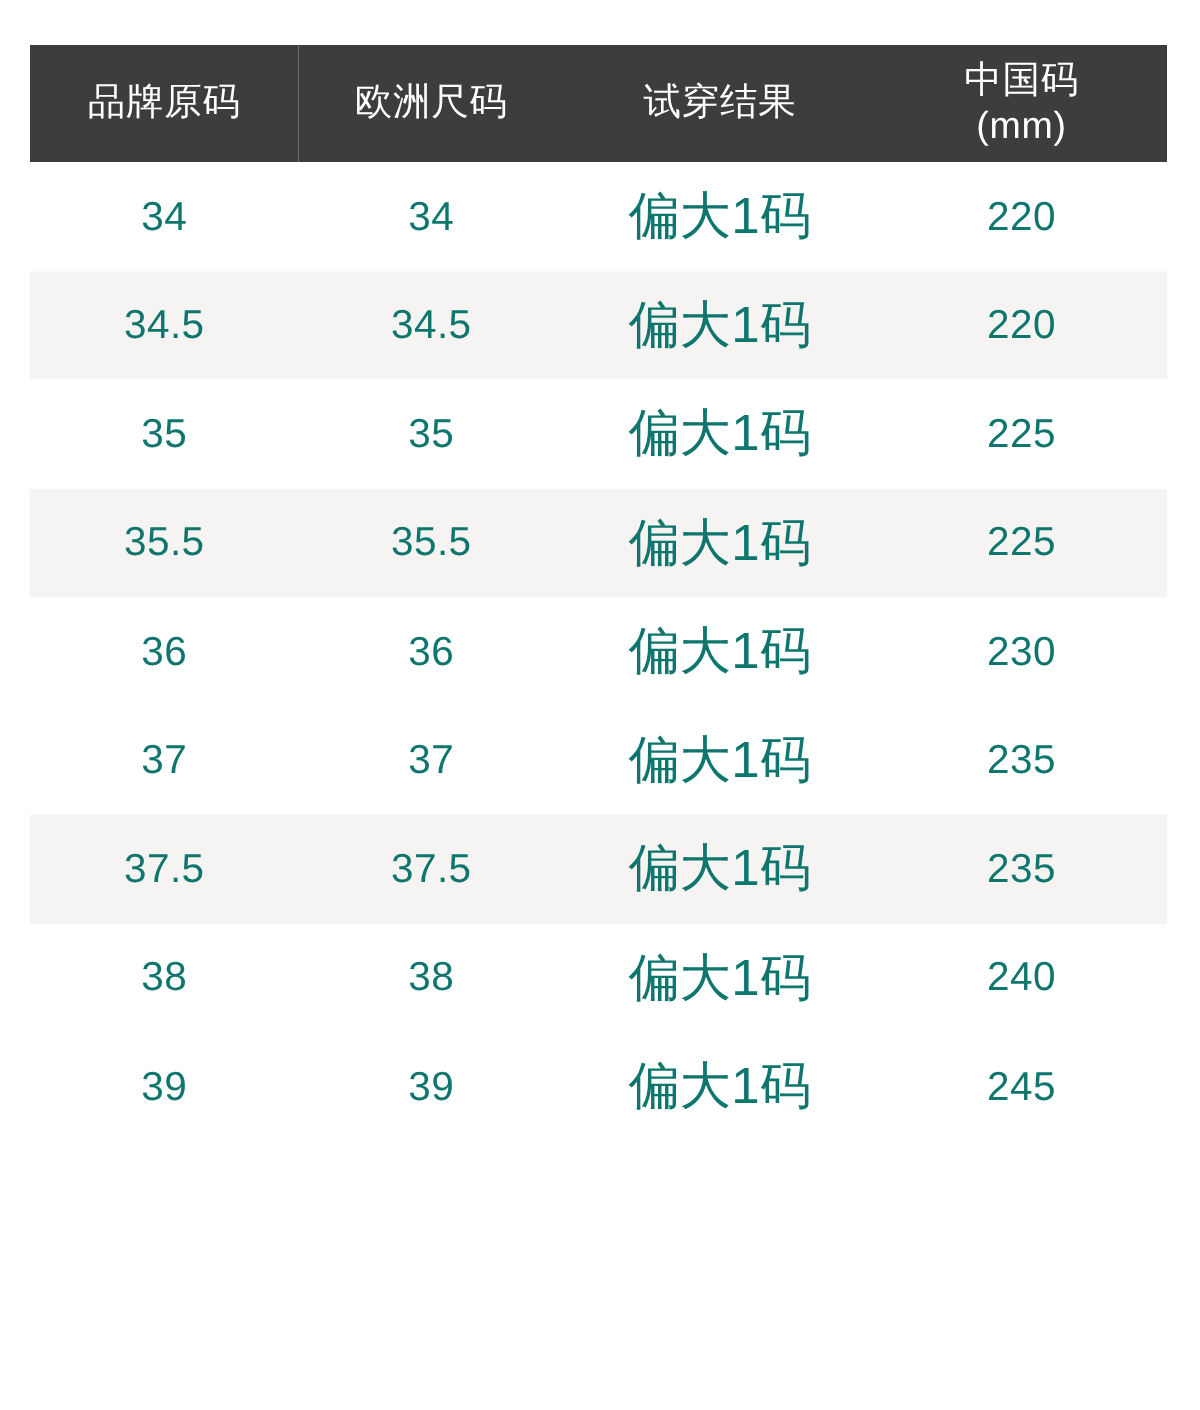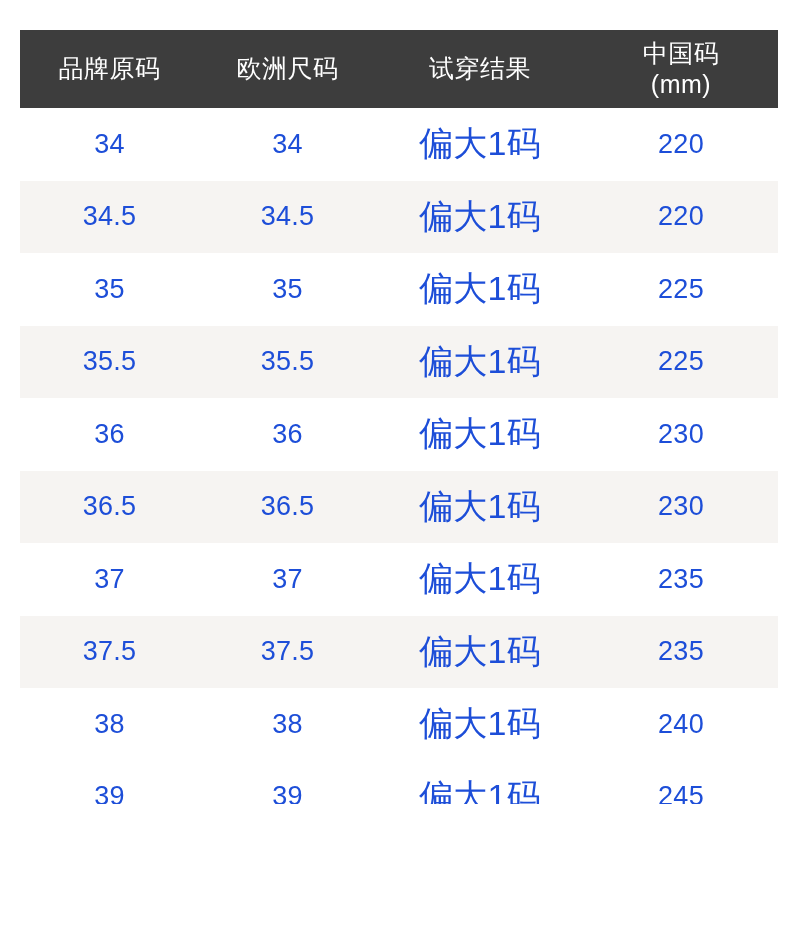--- a/index.html
+++ b/index.html
@@ -44,21 +44,21 @@
     line-height: 1.25;
     padding: 0 4px;
     letter-spacing: 0.5px;
   }
   thead th .hdr-line { display: block; }
 
   tbody tr.data-row { height: 72.5px; }
   tbody tr.row-even { background: #ffffff; }
   tbody tr.row-odd  { background: #f6f4f2; }
   tbody td {
-    color: #1d4ed8;
+    color: #0f766e;
     font-size: 27px;
     font-weight: normal;
     text-align: center;
     vertical-align: middle;
     padding: 0 4px;
     letter-spacing: 0.3px;
   }
   tbody td.cell-result { font-size: 34px; }
 </style>
 </head>
@@ -114,26 +114,20 @@
             <td>35.5</td>
             <td class="cell-result">偏大1码</td>
             <td>225</td>
           </tr>
           <tr class="data-row row-even">
             <td>36</td>
             <td>36</td>
             <td class="cell-result">偏大1码</td>
             <td>230</td>
           </tr>
-          <tr class="data-row row-odd">
-            <td>36.5</td>
-            <td>36.5</td>
-            <td class="cell-result">偏大1码</td>
-            <td>230</td>
-          </tr>
           <tr class="data-row row-even">
             <td>37</td>
             <td>37</td>
             <td class="cell-result">偏大1码</td>
             <td>235</td>
           </tr>
           <tr class="data-row row-odd">
             <td>37.5</td>
             <td>37.5</td>
             <td class="cell-result">偏大1码</td>

